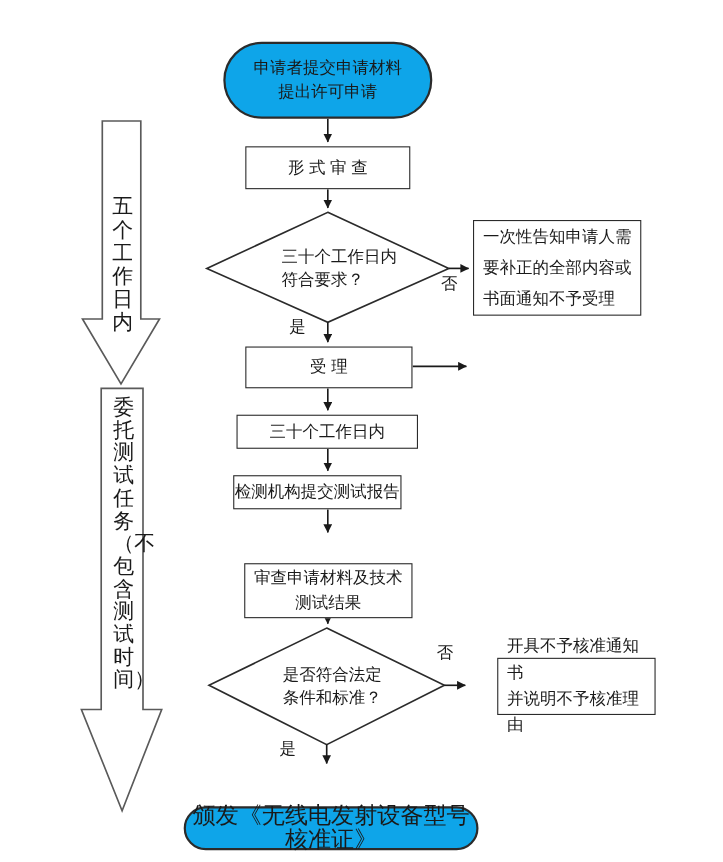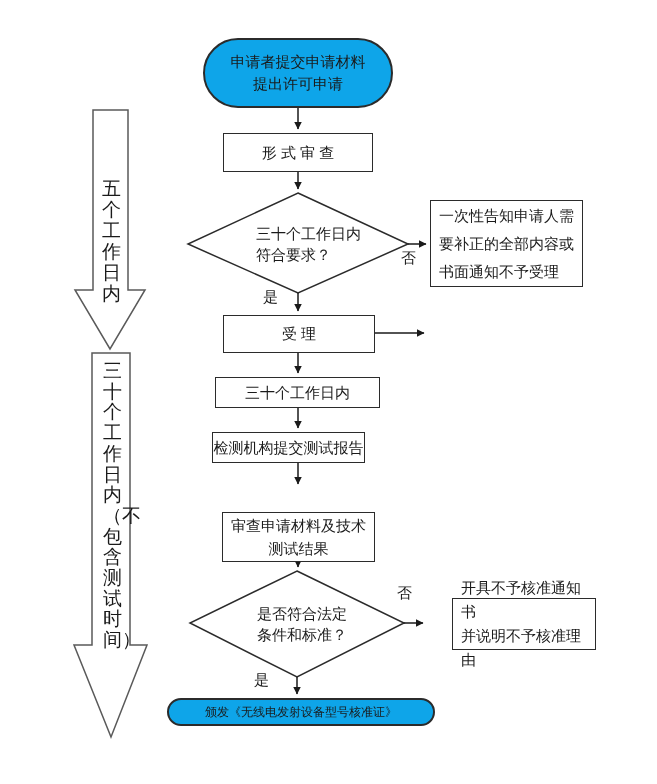--- a/index.html
+++ b/index.html
@@ -84,18 +84,18 @@
 
   <div class="node plain leftalign" style="left:249px;top:602px;width:130px;height:44px;line-height:21.5px;">是否符合法定
 条件和标准？</div>
 
   <div class="small-label" style="left:397px;top:584px;">否</div>
   <div class="small-label" style="left:254px;top:671px;">是</div>
 
   <div class="node rect leftalign" style="left:452px;top:598px;width:144px;height:52px;line-height:24px;">开具不予核准通知书
 并说明不予核准理由</div>
 
-  <div class="node oval" style="left:167px;top:698px;width:268px;height:28px;border-radius:22px;font-size:12px;">颁发《无线电发射设备型号核准证》</div>
+  <div class="node oval" style="left:167px;top:733px;width:268px;height:40px;border-radius:22px;font-size:21px;">颁发《无线电发射设备型号核准证》</div>
 
   <div class="vtext" style="left:102px;top:178px;line-height:21px;">五个工作日内</div>
-  <div class="vtext" style="left:103px;top:361px;line-height:20.7px;">三十个工作日内（不包含测试时间）</div>
+  <div class="vtext" style="left:103px;top:361px;line-height:20.7px;">委托测试任务（不包含测试时间）</div>
 
 </div>
 
 </body></html>

